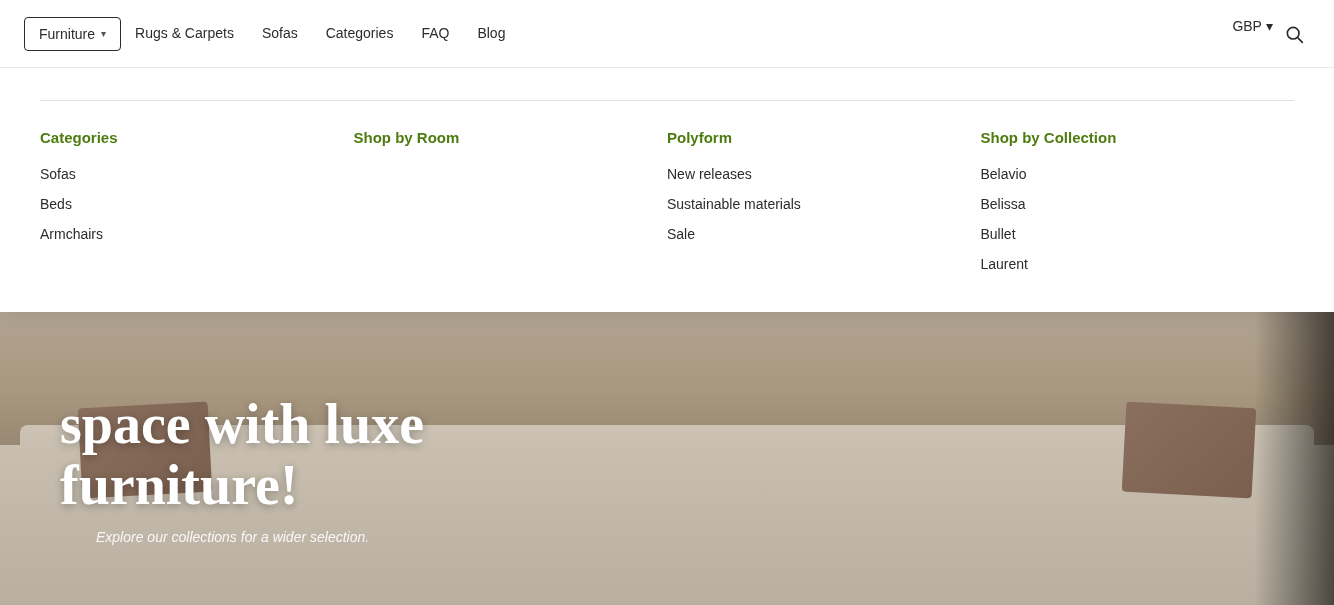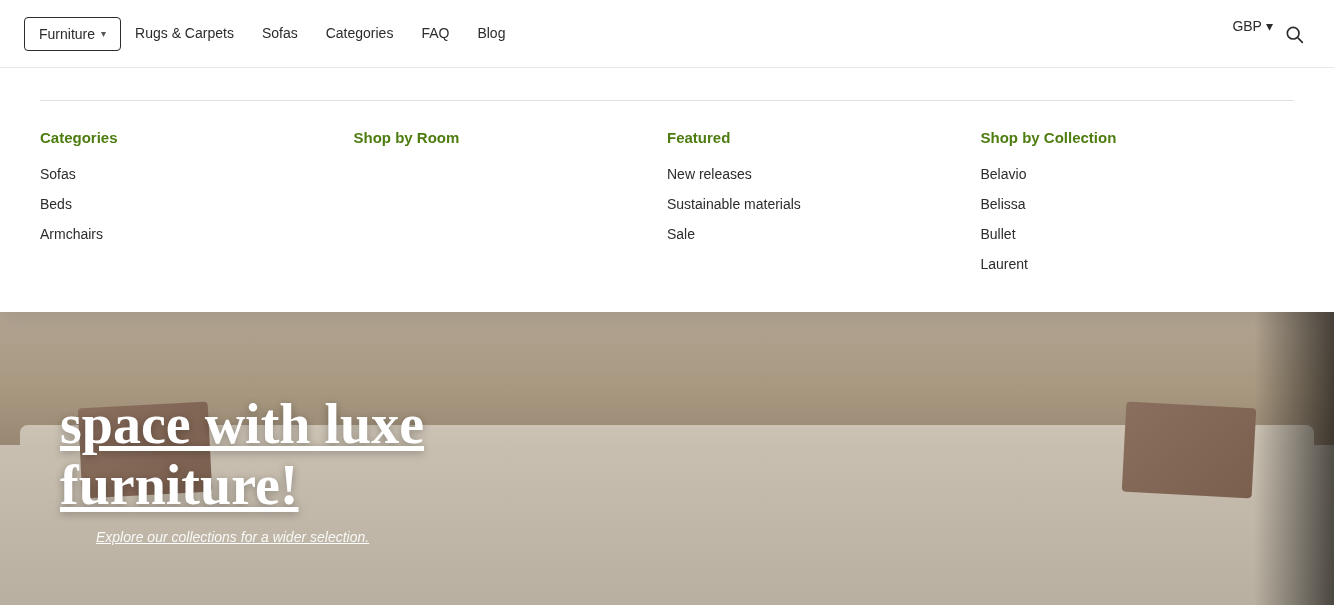--- a/index.html
+++ b/index.html
@@ -206,21 +206,20 @@
       transform: rotate(3deg);
     }
 
     
     .hero-text {
       position: absolute;
       bottom: 60px;
       left: 60px;
       z-index: 10;
       color: #fff;
-      text-decoration: underline;
     }
 
     .hero-headline {
       font-family: Georgia, serif;
       font-size: 56px;
       font-weight: bold;
       line-height: 1.1;
       text-shadow: 0 2px 8px rgba(0,0,0,0.3);
       max-width: 520px;
     }
@@ -308,21 +307,21 @@
         <li>Beds</li>
         <li>Armchairs</li>
       </ul>
     </div>
 
     <div class="dropdown-col">
       <div class="dropdown-col-header">Shop by Room</div>
     </div>
 
     <div class="dropdown-col">
-      <div class="dropdown-col-header">Featured</div>
+      <div class="dropdown-col-header">Polyform</div>
       <ul class="dropdown-col-items">
         <li>New releases</li>
         <li>Sustainable materials</li>
         <li>Sale</li>
       </ul>
     </div>
 
     <div class="dropdown-col">
       <div class="dropdown-col-header">Shop by Collection</div>
       <ul class="dropdown-col-items">

